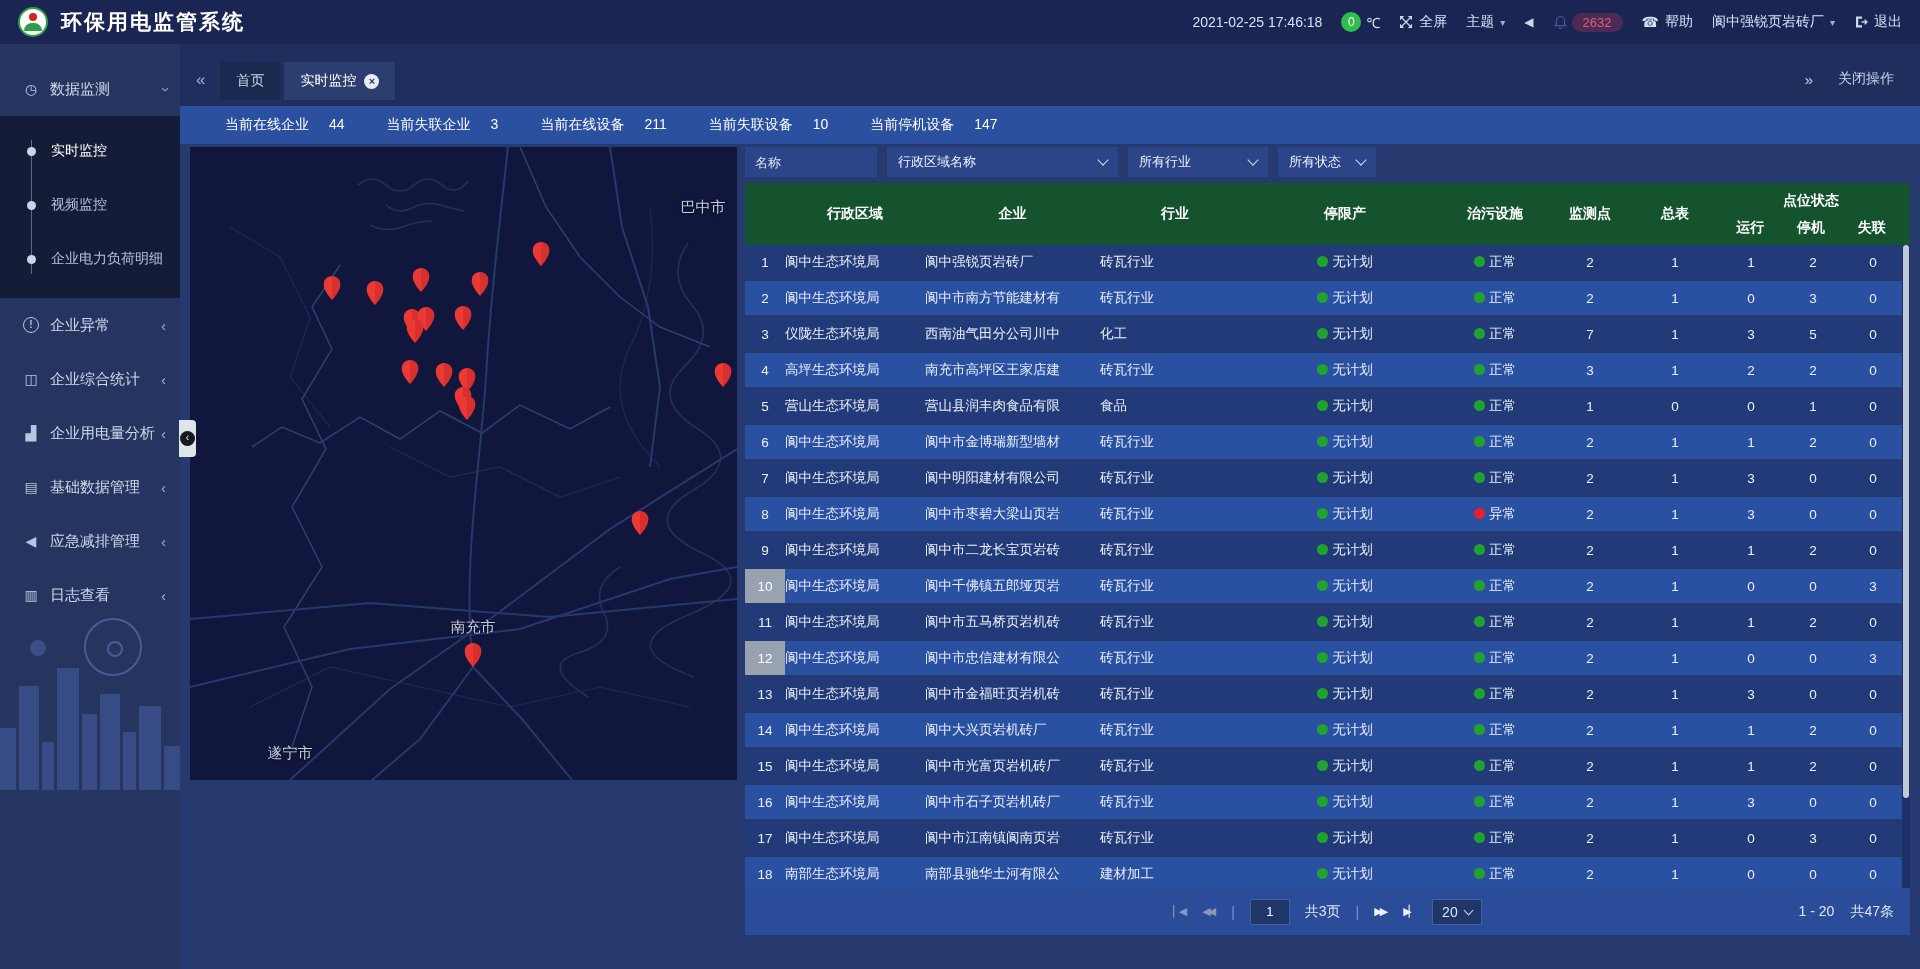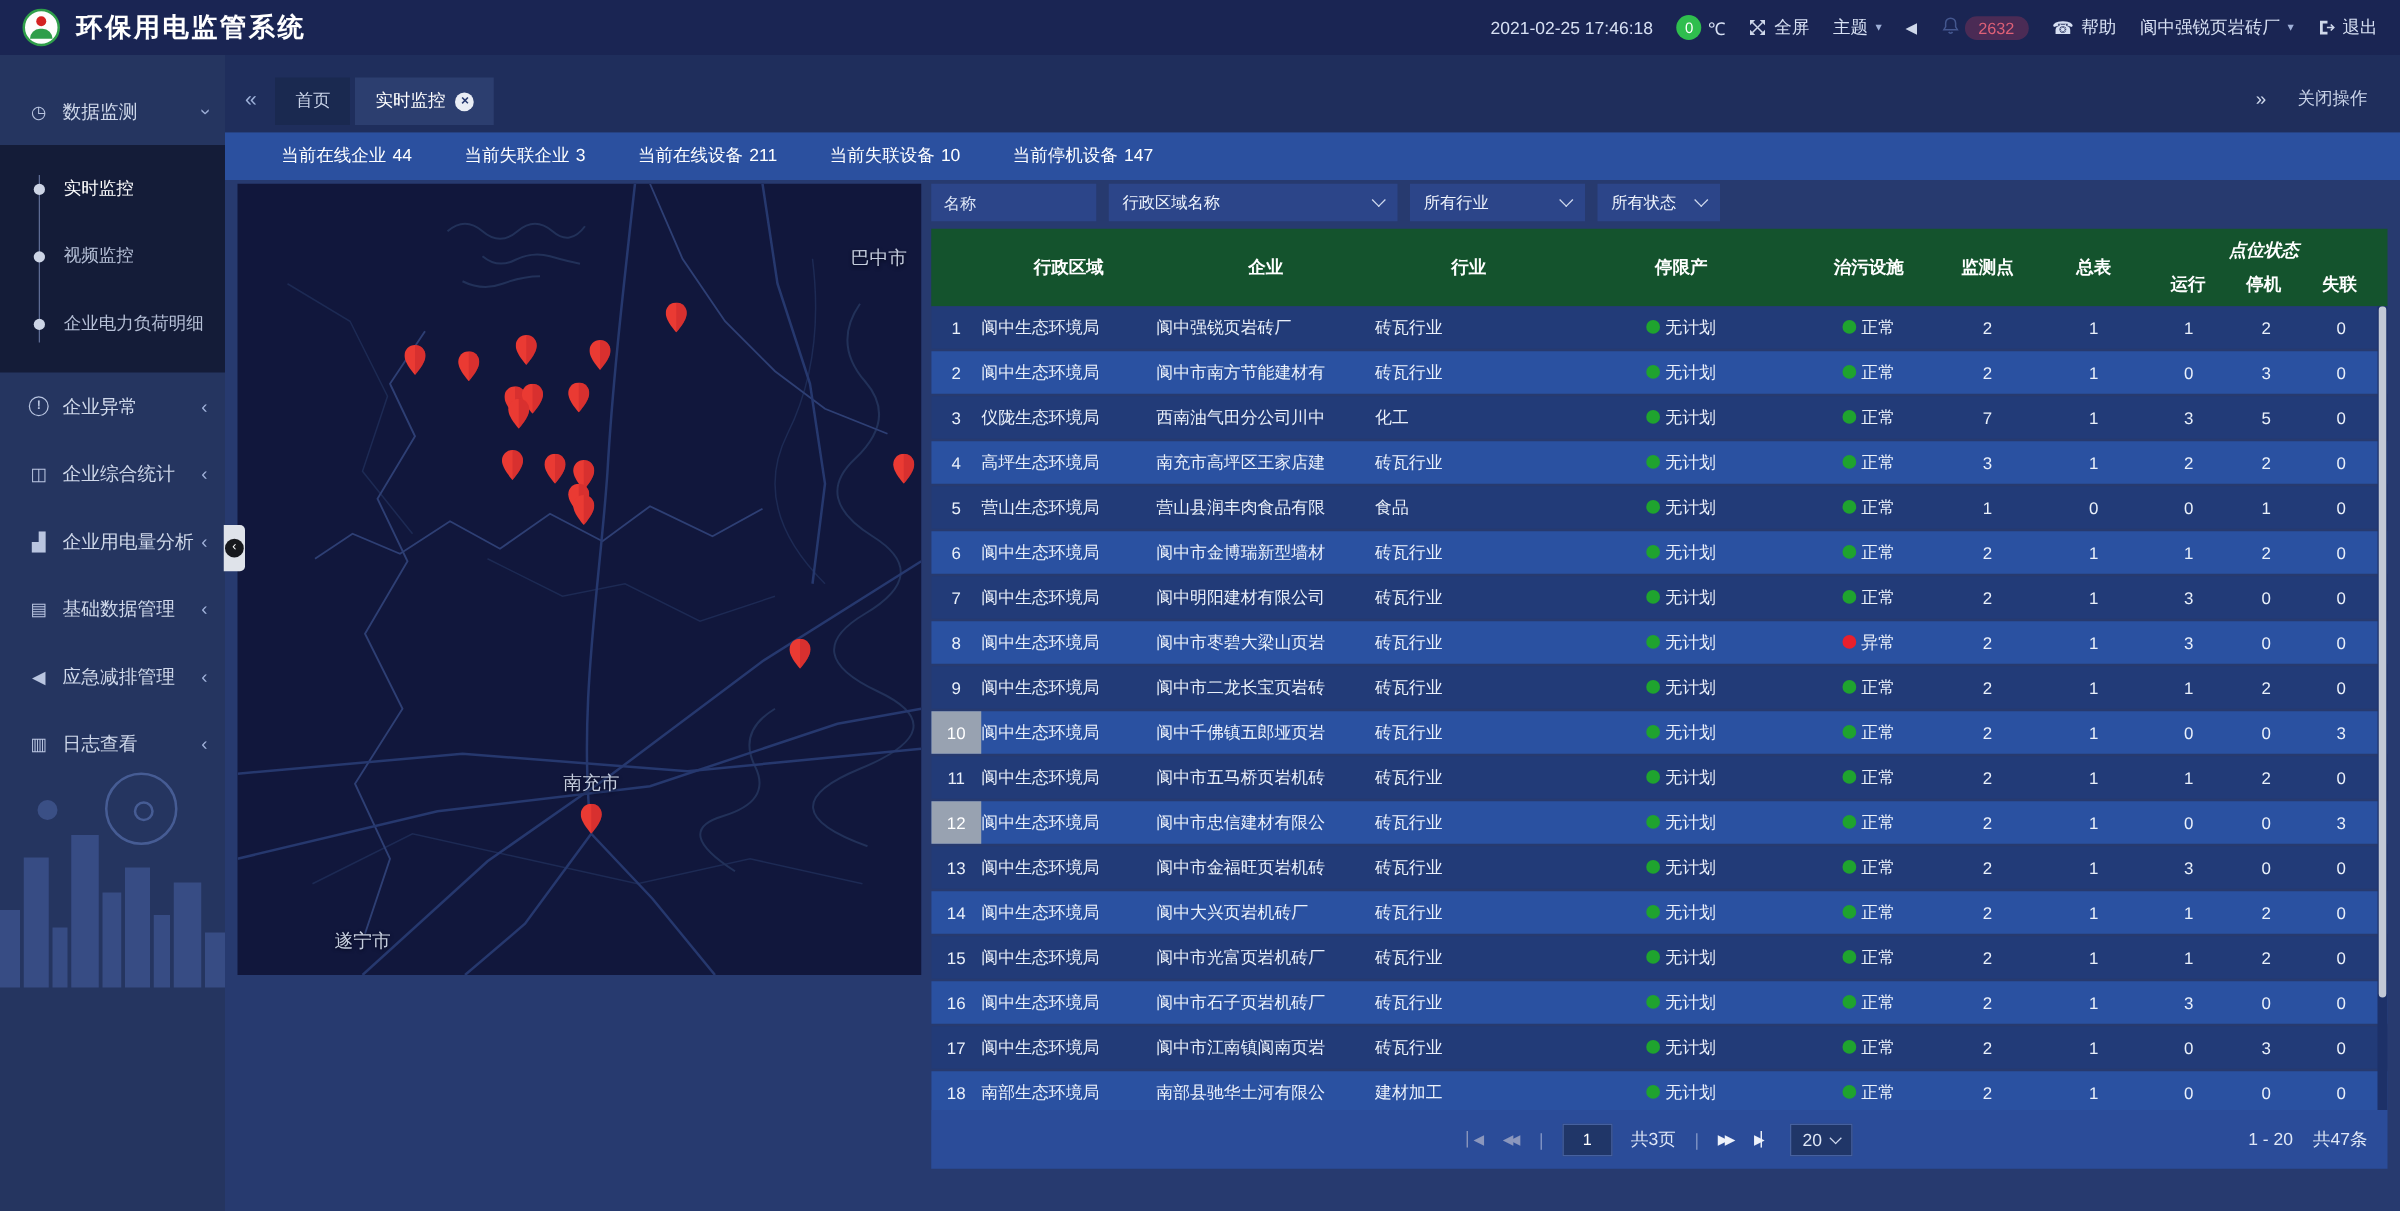--- a/index.html
+++ b/index.html
@@ -14,21 +14,21 @@
   .logo{width:30px;height:30px;border-radius:50%;background:#fdfdfd;border:2px solid #2f9e4a;position:relative;flex:none}
   .logo::before{content:'';position:absolute;left:9px;top:4px;width:8px;height:8px;border-radius:50%;background:#d42222}
   .logo::after{content:'';position:absolute;left:4px;bottom:4px;width:18px;height:8px;border-radius:9px 9px 0 0;background:#2f9e4a}
   .app-title{font-size:21px;font-weight:bold;letter-spacing:2px;color:#fff;margin-left:13px}
   .hright{margin-left:auto;display:flex;align-items:center;gap:19px;padding-right:18px;font-size:14px;color:#d7e0f3}
   .hbtn{display:flex;align-items:center;gap:6px;cursor:pointer}
   .temp{display:flex;align-items:center;gap:5px}
   .temp-badge{width:20px;height:20px;border-radius:50%;background:#2fbe4e;color:#fff;font-size:12px;line-height:20px;text-align:center}
   .caret{font-size:10px;color:#9fb0d8}
   .mute{font-size:12px;color:#cfd8ea}
-  .bellwrap{display:flex;gap:4px}
+  .bellwrap{display:flex;align-items:center;gap:4px}
   .badge{background:rgba(205,62,92,.28);color:#df6077;border-radius:10px;padding:2px 11px;font-size:13px}
   .icon-svg{display:block}
 
   
   .sidebar{position:absolute;left:0;top:44px;width:180px;bottom:0;background:#253560;z-index:4}
   .side-item{height:54px;display:flex;align-items:center;padding:0 14px 0 22px;font-size:15px;color:#cfd8ea;cursor:pointer}
   .side-item:first-child{margin-top:18px}
   .s-icon{width:18px;margin-right:10px;color:#b9c5e0;font-size:14px;text-align:center;flex:none}
   .s-icon.circ{width:16px;height:16px;border:1.5px solid #b9c5e0;border-radius:50%;line-height:13px;font-size:10px;font-weight:bold;margin-left:1px;margin-right:11px}
   .s-label{flex:1}
@@ -53,21 +53,21 @@
   .tab-arrow{color:#9db0d8;font-size:17px;margin:0 15px 16px 16px;cursor:pointer}
   .tabs{display:flex;align-items:flex-end;gap:4px;padding-bottom:6px}
   .tab{height:38px;padding:0 16px;display:flex;align-items:center;gap:8px;background:#1a2950;font-size:14px;color:#c9d3e8;cursor:pointer}
   .tab.active{background:#2c3e6f;color:#fff}
   .tab-close{width:15px;height:15px;border-radius:50%;background:#e9edf5;color:#26386e;font-size:11px;line-height:14px;text-align:center;font-weight:bold;cursor:pointer}
   .tab-right{margin-left:auto;display:flex;align-items:center;gap:28px;padding:0 26px 18px 0;color:#c9d3e8;font-size:14px}
   .tab-right .arr{color:#cfd9ec;font-size:15px;letter-spacing:-3px;cursor:pointer}
 
   
   .statsbar{position:absolute;left:180px;top:106px;right:0;height:38px;background:#2b509f;display:flex;align-items:center;padding-left:45px;gap:42px;font-size:14px;color:#fff;z-index:3}
-  .stat .val{margin-left:5px}
+  .stat .val{margin-left:20px}
 
   
   .map{position:absolute;left:190px;top:147px;width:547px;height:633px;background:#11173c;overflow:hidden;z-index:2}
   .map svg.roads{position:absolute;left:0;top:0}
   .map-label{position:absolute;transform:translate(-50%,-50%);font-size:15px;color:#c6cede;text-shadow:0 1px 3px #05081d;white-space:nowrap}
   .pin{position:absolute;transform:translate(-50%,-100%);width:17px;height:24px;cursor:pointer}
   .collapse-handle{position:absolute;left:179px;top:420px;width:17px;height:37px;background:#dfe3ea;border-radius:0 4px 4px 0;display:flex;align-items:center;justify-content:center;z-index:6;cursor:pointer}
   .ch-circle{width:15px;height:15px;border-radius:50%;background:#17191d;color:#fff;font-size:10px;line-height:14px;text-align:center}
 
   
@@ -75,21 +75,21 @@
   .filters{display:flex;gap:10px;height:30px;margin-bottom:6px;flex:none}
   .f-input{width:132px;background:#2c4589;border:none;outline:none;color:#fff;padding:1px 10px;font-size:13px;font-family:"Liberation Sans",sans-serif}
   .f-input::placeholder{color:#dce4f5;opacity:1}
   .f-select{display:flex;align-items:center;justify-content:space-between;padding:0 11px;background:#2c4589;color:#eef3fc;font-size:13px;cursor:pointer}
   .f-select .chev{width:8px;height:8px;border-left:1.5px solid #cfd9ee;border-bottom:1.5px solid #cfd9ee;transform:rotate(-45deg);margin-top:-4px}
   .w195{width:231px}.w140{width:140px}.w95{width:98px}
 
   .thead{display:grid;grid-template-columns:var(--cols);background:#14532d;height:62px;align-items:center;font-size:14px;color:#fff;font-weight:bold;flex:none}
   .th{text-align:center}
   .th-group{grid-column:9/12;height:100%;display:flex;flex-direction:column;justify-content:center;gap:9px}
-  .th-group-label{text-align:center;font-style:italic}
+  .th-group-label{text-align:center;}
   .th-group-row{display:flex}
   .th-group-row .th-sub{flex:1;text-align:center}
 
   .tbody{flex:1;overflow:hidden;position:relative}
   .trow{display:grid;grid-template-columns:var(--cols);height:34px;align-items:center;font-size:13.5px;color:#eaf0fa;margin-bottom:2px;cursor:pointer}
   .trow.dark{background:#223b78}
   .trow.light{background:#2a51a1}
   .td{text-align:center;overflow:hidden;white-space:nowrap}
   .td.left{text-align:left}
   .td.no{height:100%;display:flex;align-items:center;justify-content:center}

